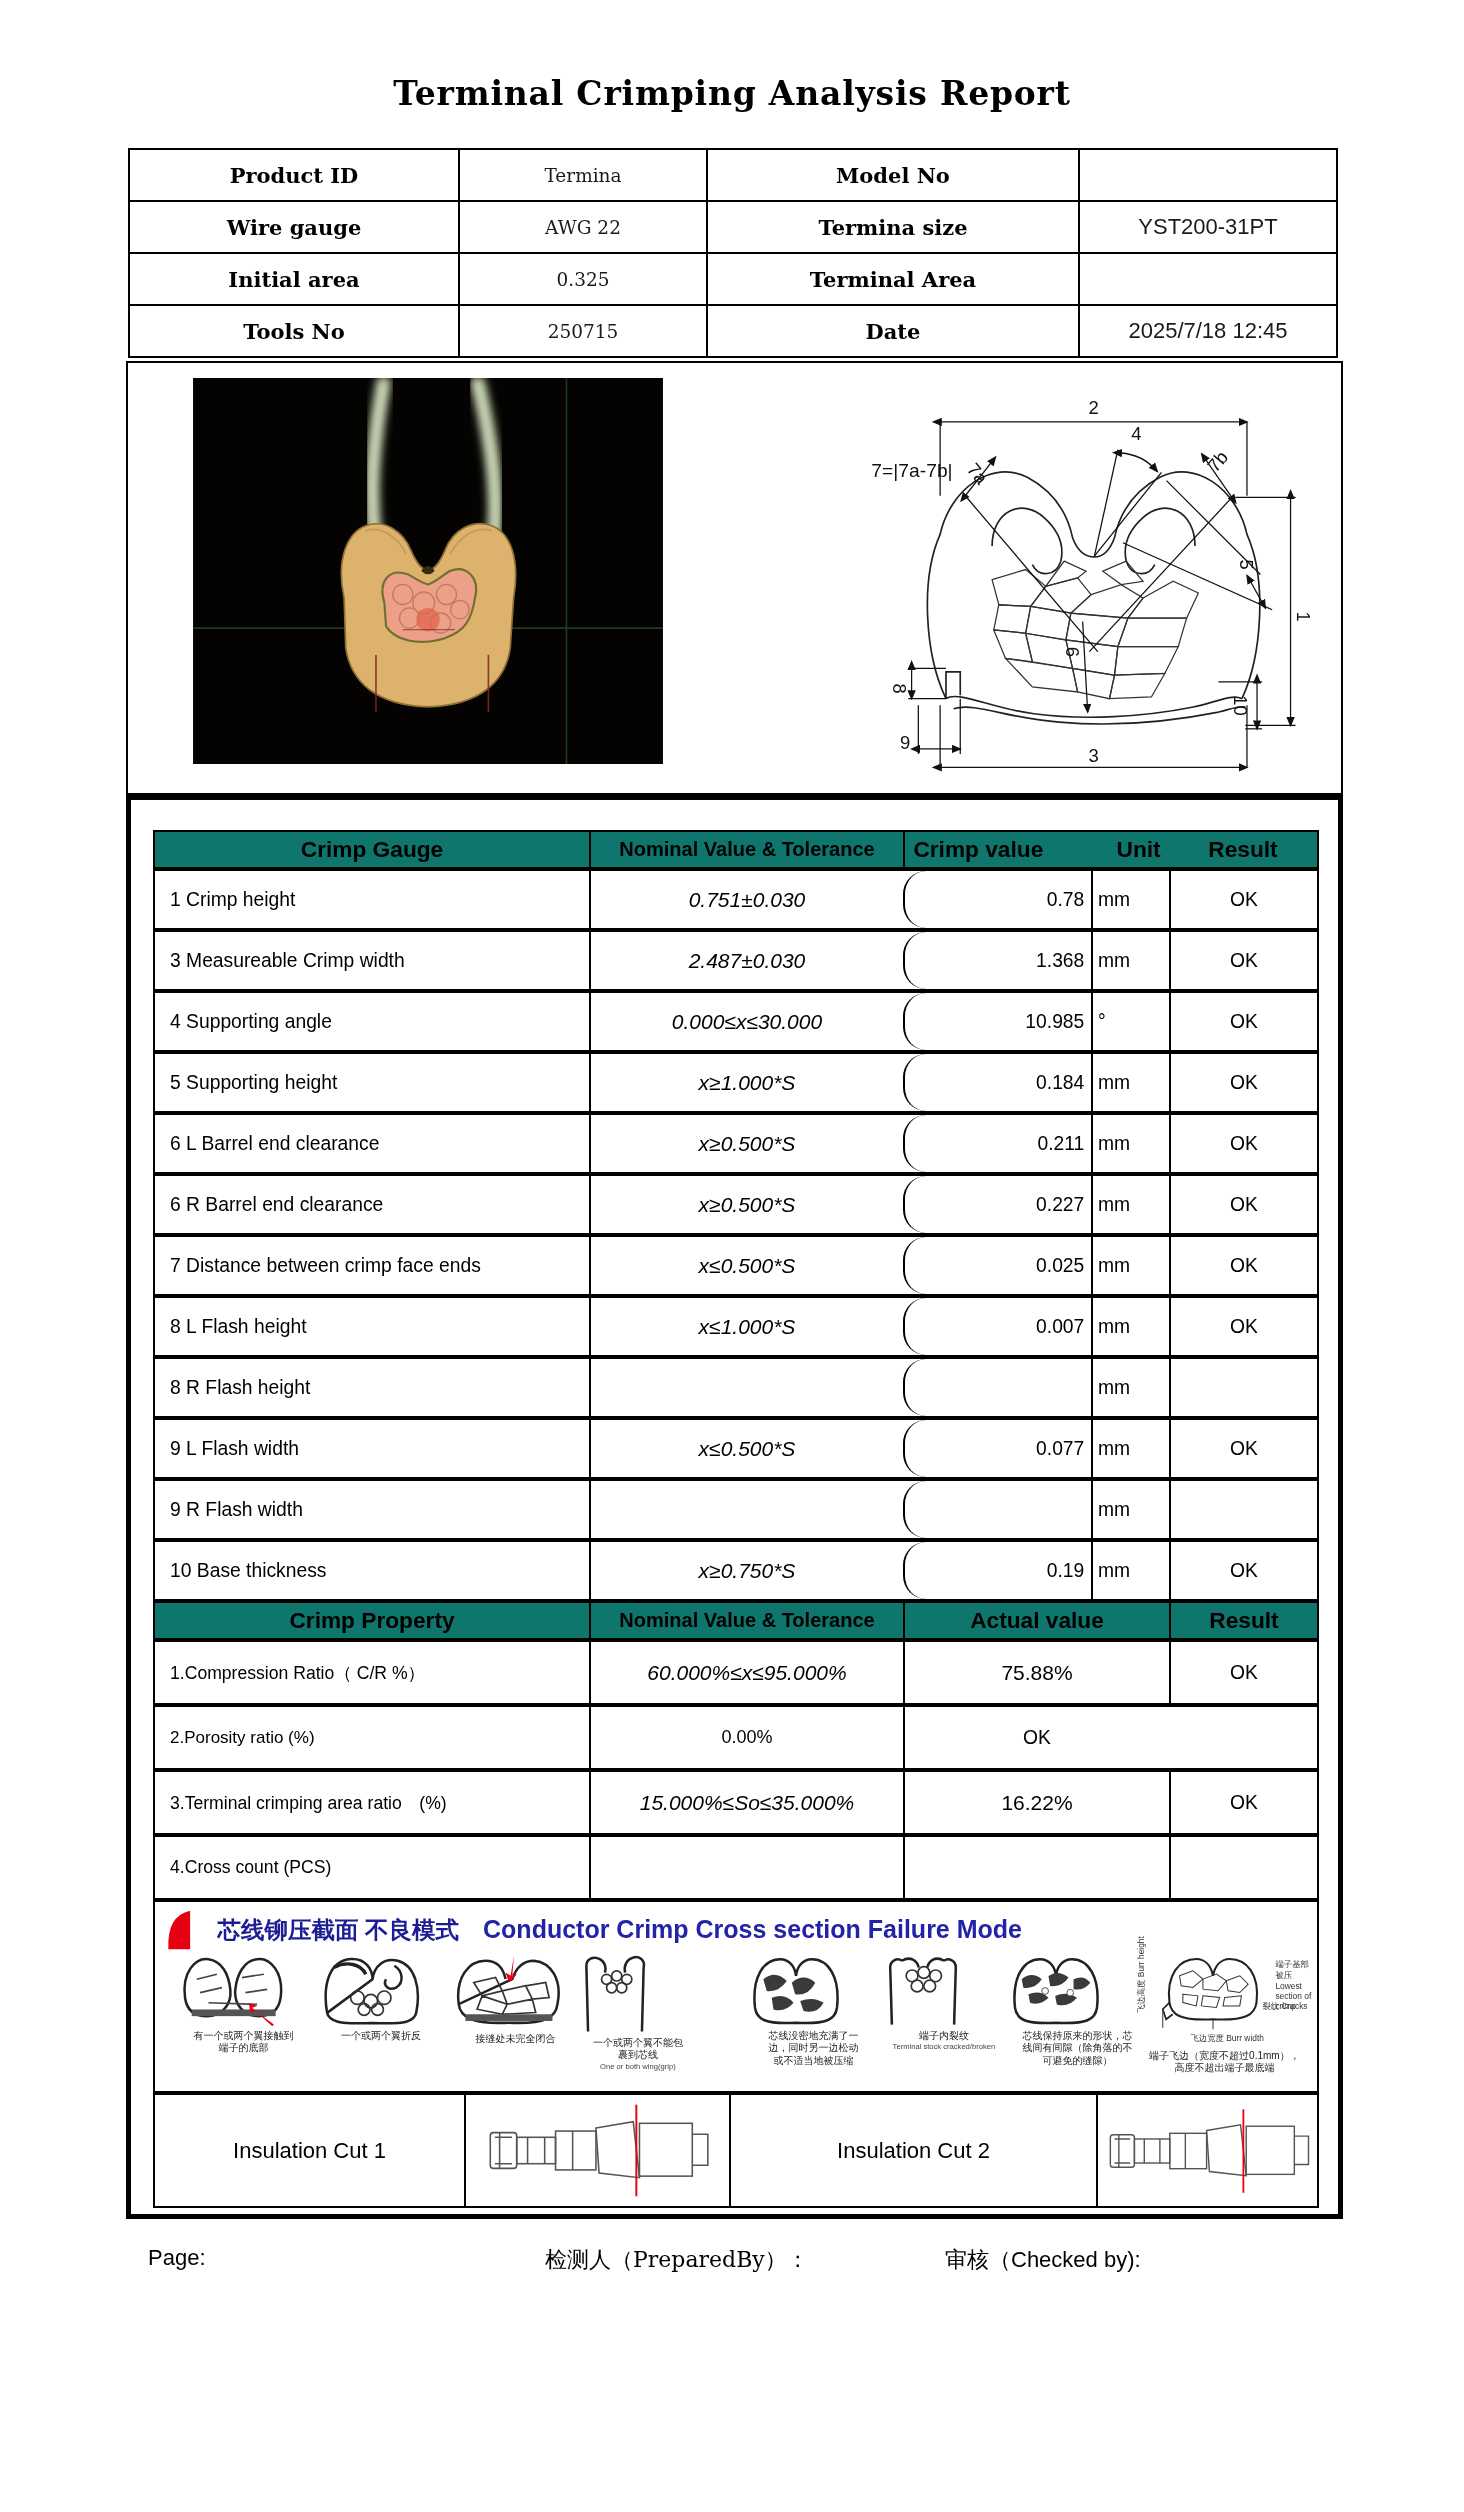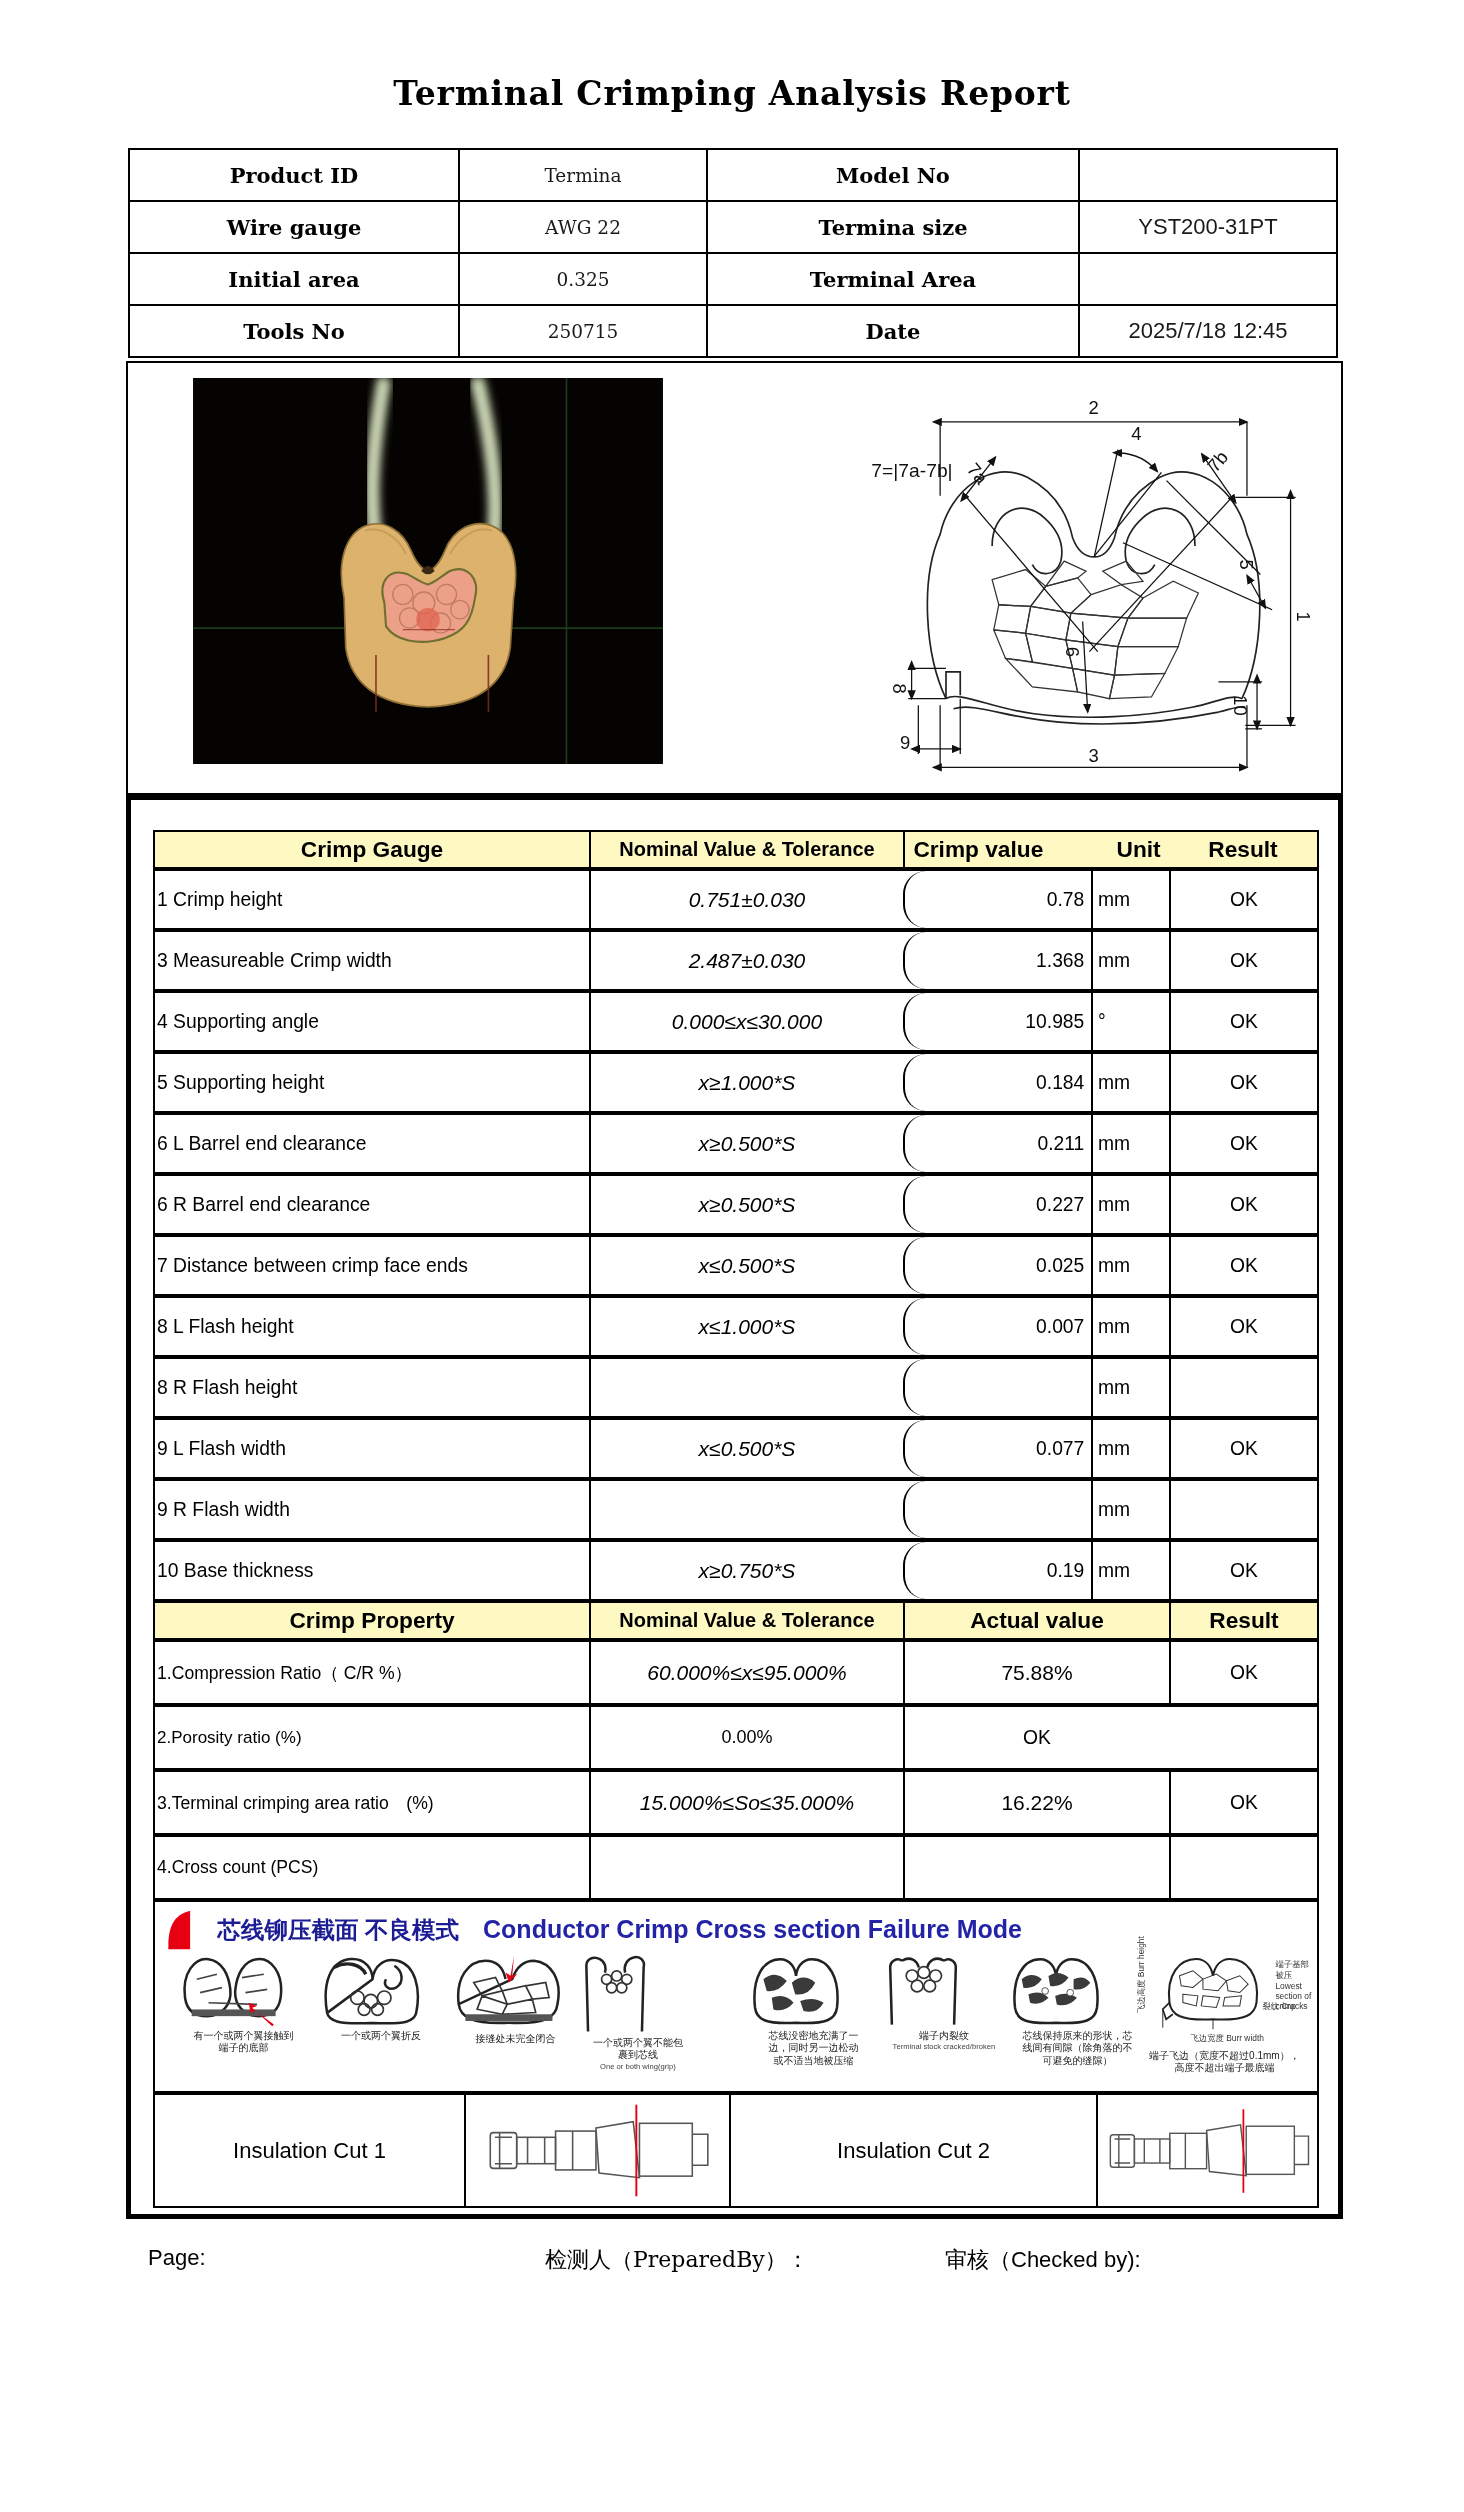--- a/index.html
+++ b/index.html
@@ -23,27 +23,27 @@
   .photo{position:absolute;left:65px;top:15px;width:470px;height:386px;}
   .diagram{position:absolute;left:738px;top:6.7px;width:466px;height:415px;}
   
   .block{left:126px;top:795px;width:1217px;height:1424px;border:5.9px solid #000;box-sizing:border-box;}
   .itable{position:absolute;left:22px;top:30px;width:1166px;border:2.5px solid #000;box-sizing:border-box;background:#fff;}
   .trow{display:grid;box-sizing:border-box;border-bottom:4.2px solid #000;}
   .trow:last-child{border-bottom:none;}
   .gcols{grid-template-columns:434px 314px 188px 78px 1fr;}
   .pcols{grid-template-columns:434px 314px 266px 1fr;}
   .icols{grid-template-columns:309px 265px 367px 1fr;}
-  .hrow{height:39px;background:#fef9c3;font:bold 22.7px "Liberation Sans",sans-serif;}
+  .hrow{height:39px;background:#0f766e;font:bold 22.7px "Liberation Sans",sans-serif;}
   .grow{height:61px;font:19.3px "Liberation Sans",sans-serif;}
   .prow{height:65px;font:19.3px "Liberation Sans",sans-serif;}
   .tcell{display:flex;align-items:center;box-sizing:border-box;overflow:hidden;}
   .tcell + .tcell{border-left:2.5px solid #000;}
   .c-center{justify-content:center;text-align:center;}
-  .c-left{justify-content:flex-start;padding-left:2px;border-radius:21px;}
+  .c-left{justify-content:flex-start;padding-left:15px;border-radius:21px;}
   .c-right{justify-content:flex-end;padding-right:6.7px;border-radius:23px;}
   .c-unit{justify-content:flex-start;padding-left:5px;}
   .nominal{font-size:21px;font-style:italic;}
   .merge34{grid-column:3/5;display:flex;align-items:center;justify-content:space-between;
            padding:0 8.4px;box-sizing:border-box;border-left:2.5px solid #000;}
   
   .frow{height:193px;position:relative;box-sizing:border-box;border-bottom:4.2px solid #000;}
   .ftitle{position:absolute;left:10px;top:6.7px;display:flex;align-items:center;gap:24px;}
   .ftitle .cn{font:bold 23.5px "Liberation Sans",sans-serif;color:#1c1c94;}
   .ftitle .en{font:bold 25px "Liberation Sans",sans-serif;color:#2323a8;}

